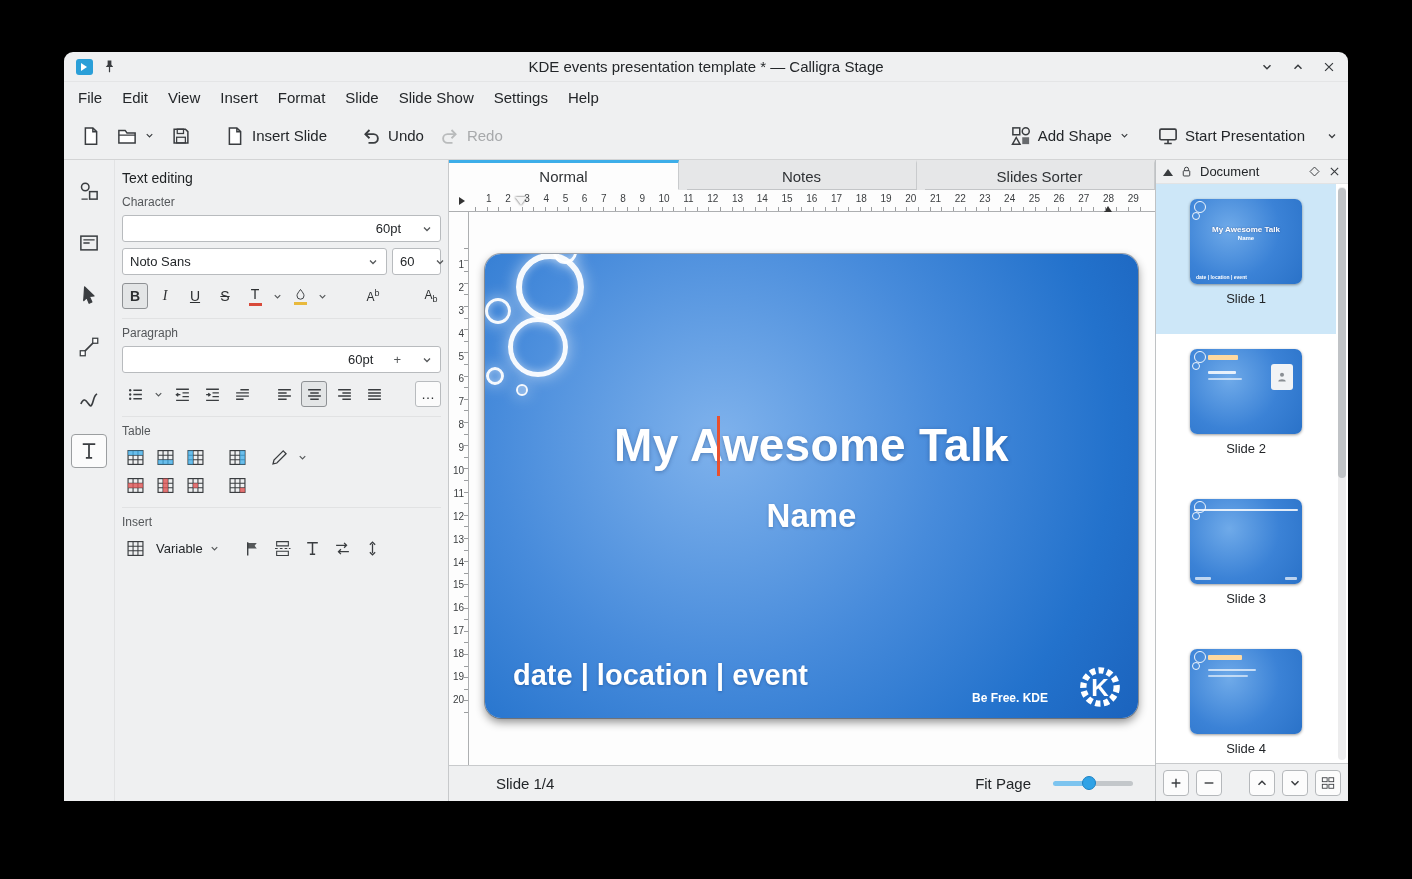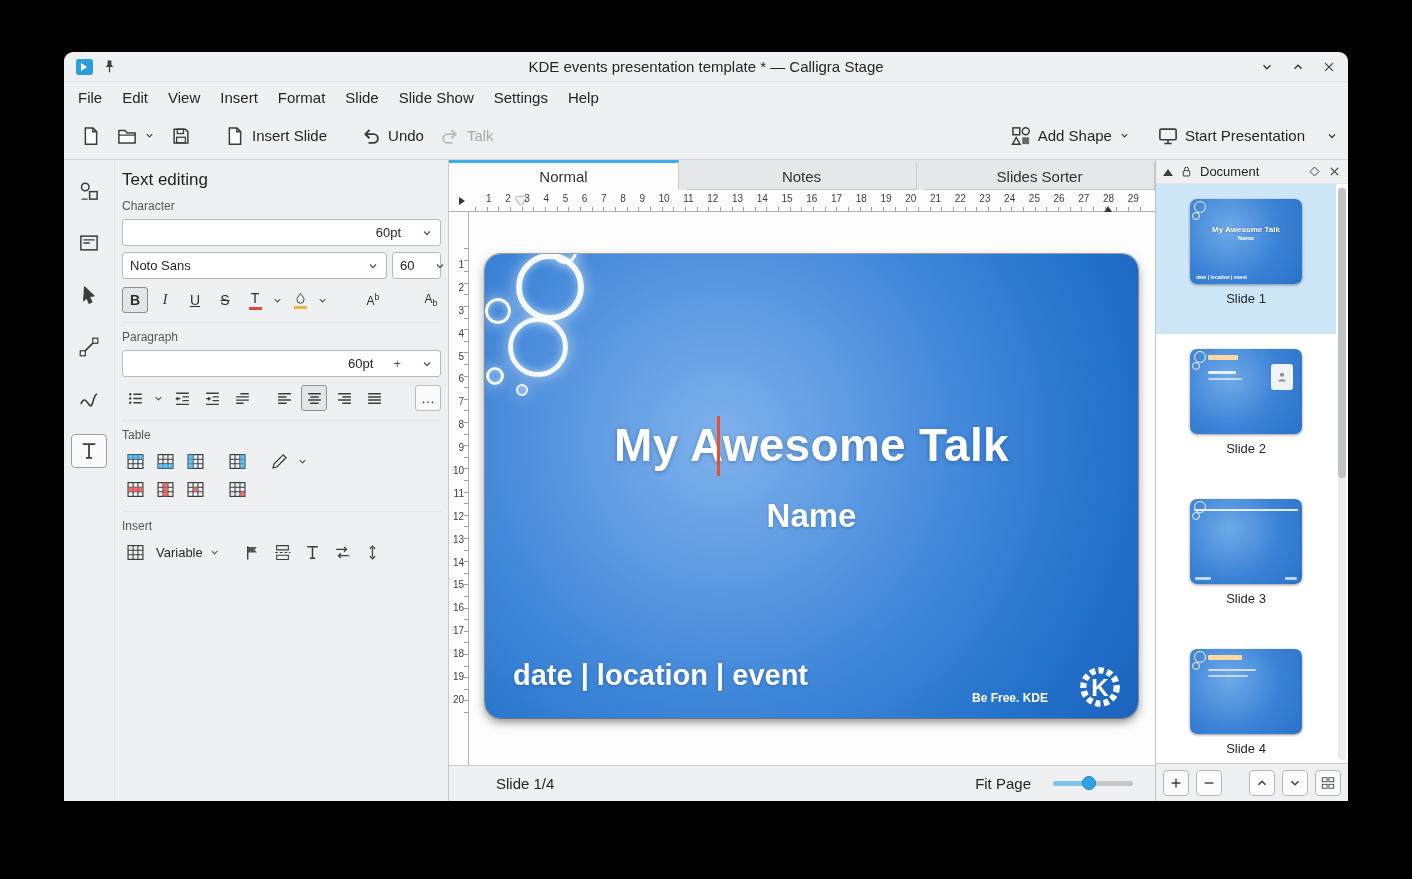--- a/index.html
+++ b/index.html
@@ -47,21 +47,21 @@
   .main { flex:1; display:flex; min-height:0; }
 
   
   .toolbox { width:50px; flex:0 0 auto; padding-top:14px; display:flex; flex-direction:column; align-items:center; gap:18px; }
   .tool { width:36px; height:34px; display:flex; align-items:center; justify-content:center; border:1px solid transparent; border-radius:4px; }
   .tool svg { width:20px; height:20px; }
   .tool.active { background:#fbfbfb; border-color:#9b9ea0; }
 
   
   .options { width:335px; flex:0 0 auto; background:#eff0f1; border-left:1px solid #e2e3e4; border-right:1px solid #c7c9cb; padding:10px 7px 0 7px; overflow:hidden; }
-  .opt-title { font-size:17px; color:#1c1f21; margin-bottom:9px; }
+  .opt-title { font-size:14px; color:#1c1f21; margin-bottom:9px; }
   .opt-label { font-size:12px; color:#54575a; margin:7px 0 6px; }
   .section { padding-bottom:9px; }
   .section + .section { border-top:1px solid #e1e2e3; }
   .combo { height:27px; background:#fff; border:1px solid #b8bbbe; border-radius:3px; display:flex; align-items:center; padding:0 7px; gap:20px; font-size:13px; }
   .combo .val { flex:1; white-space:nowrap; }
   .combo .val.right { text-align:right; }
   .combo svg { width:12px; height:12px; flex:0 0 auto; color:#55585a; }
   .combo-row { display:flex; gap:5px; margin-top:6px; }
   .combo.grow { flex:1; }
   .combo.narrow { width:49px; }
@@ -396,21 +396,21 @@
     <div class="tbtn">
       <svg class="ic">
           <use href="#s-undo"></use>
         </svg>
       <span>Undo</span>
     </div>
     <div class="tbtn disabled">
       <svg class="ic">
           <use href="#s-redo"></use>
         </svg>
-      <span>Talk</span>
+      <span>Redo</span>
     </div>
     <div class="tb-right">
       <div class="tbtn">
         <svg class="ic">
             <use href="#s-shapes"></use>
           </svg>
         <span>Add Shape</span>
         <svg class="ic chev-s">
             <use href="#s-chev"></use>
           </svg>

